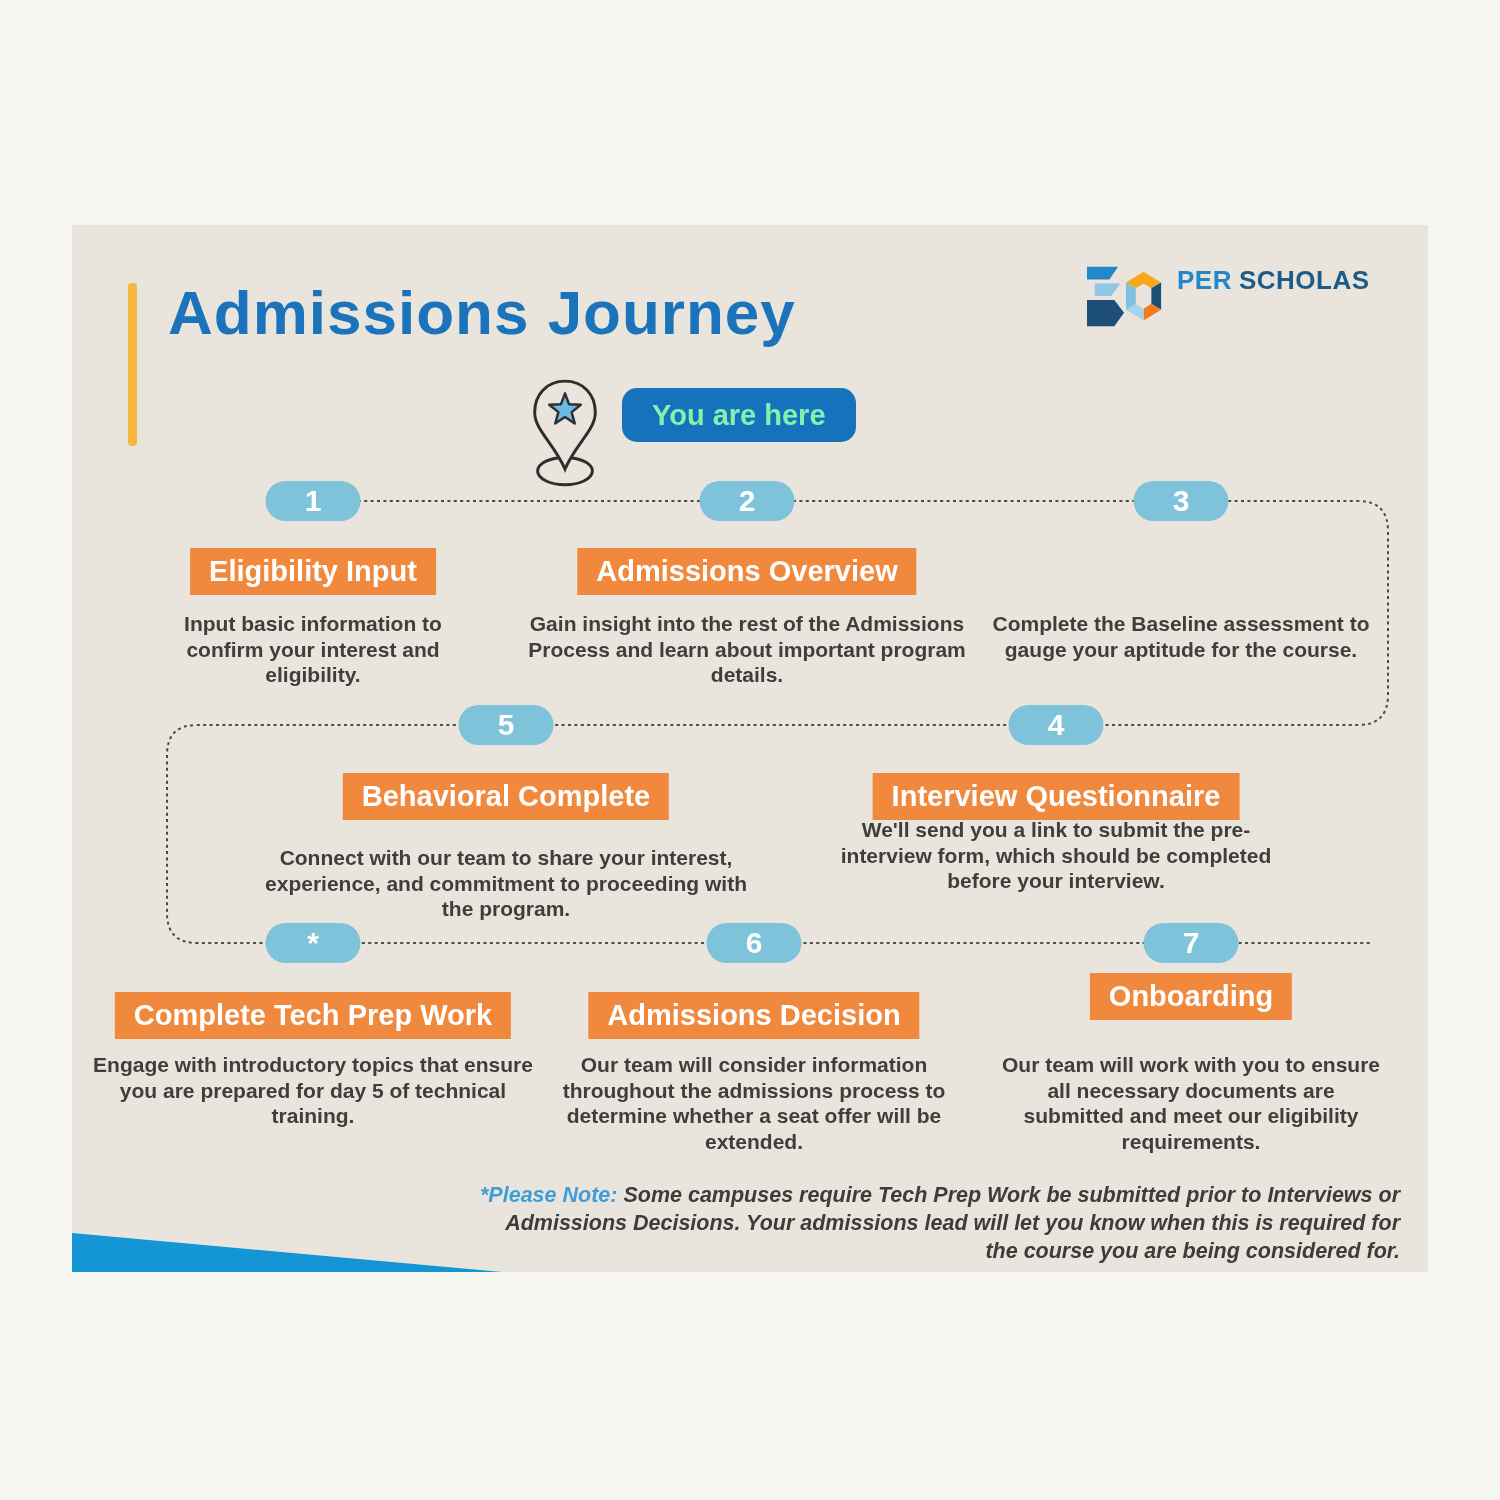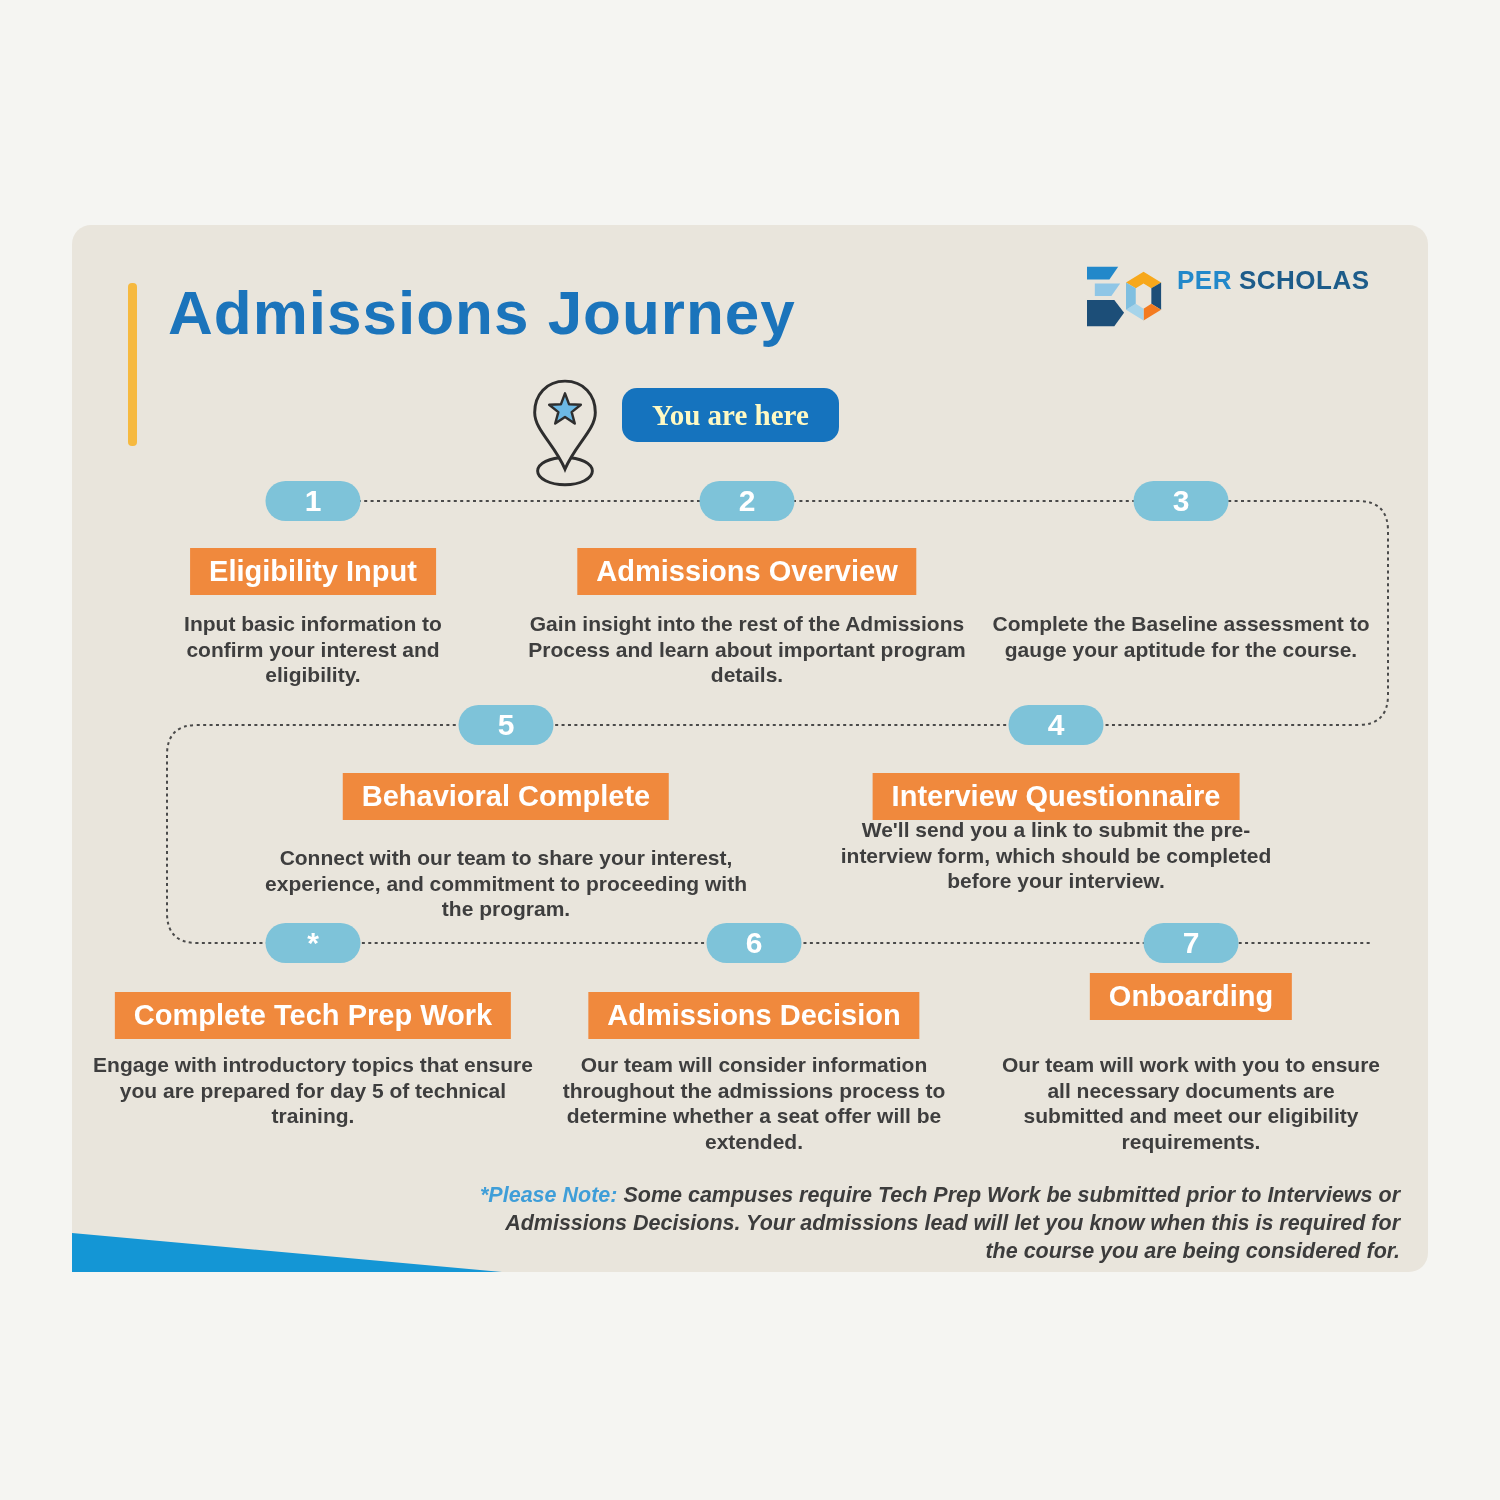--- a/index.html
+++ b/index.html
@@ -6,21 +6,20 @@
   body{
     width:1500px;height:1500px;
     background:#f5f5f2;
     font-family:"Liberation Sans","DejaVu Sans",sans-serif;
     position:relative;overflow:hidden;
   }
   .poster{
     position:absolute;left:72px;top:225px;
     width:1356px;height:1047px;
     background:#e9e5dc;
-    border-radius:19px;
   }
   
   .accent-bar{
     position:absolute;left:56px;top:58px;width:9px;height:163px;
     background:#f6b93f;border-radius:4px;
   }
   .title{
     position:absolute;left:96px;top:52px;
     font-size:62px;font-weight:800;color:#1b74bb;letter-spacing:1px;
     white-space:nowrap;
@@ -28,23 +27,23 @@
   .logo{
     position:absolute;left:1015px;top:40px;display:flex;gap:12px;
   }
   .logo-text{font-size:26px;font-weight:800;letter-spacing:0.5px;white-space:nowrap;}
   .logo-per{color:#2288ca;margin-right:7px;}
   .logo-scholas{color:#1d5c8a;}
   
   .pin{position:absolute;left:449px;top:148px;}
   .here-pill{
     position:absolute;left:550px;top:163px;height:54px;
-    background:#1573be;color:#fef9c3;border-radius:15px;
+    background:#1573be;color:#86efac;border-radius:15px;
     display:flex;align-items:center;justify-content:center;
-    padding:0 30px;font-size:29px;font-weight:800;white-space:nowrap;font-family:Liberation Serif, serif;
+    padding:0 30px;font-size:29px;font-weight:800;white-space:nowrap;
   }
   
   .path-svg{position:absolute;left:0;top:0;width:1356px;height:1047px;}
   .pill{
     position:absolute;width:95px;height:40px;border-radius:20px;
     background:#7ec3d9;color:#fff;font-size:30px;font-weight:800;
     display:flex;align-items:center;justify-content:center;
     transform:translateX(-50%);
   }
   .step-title{

